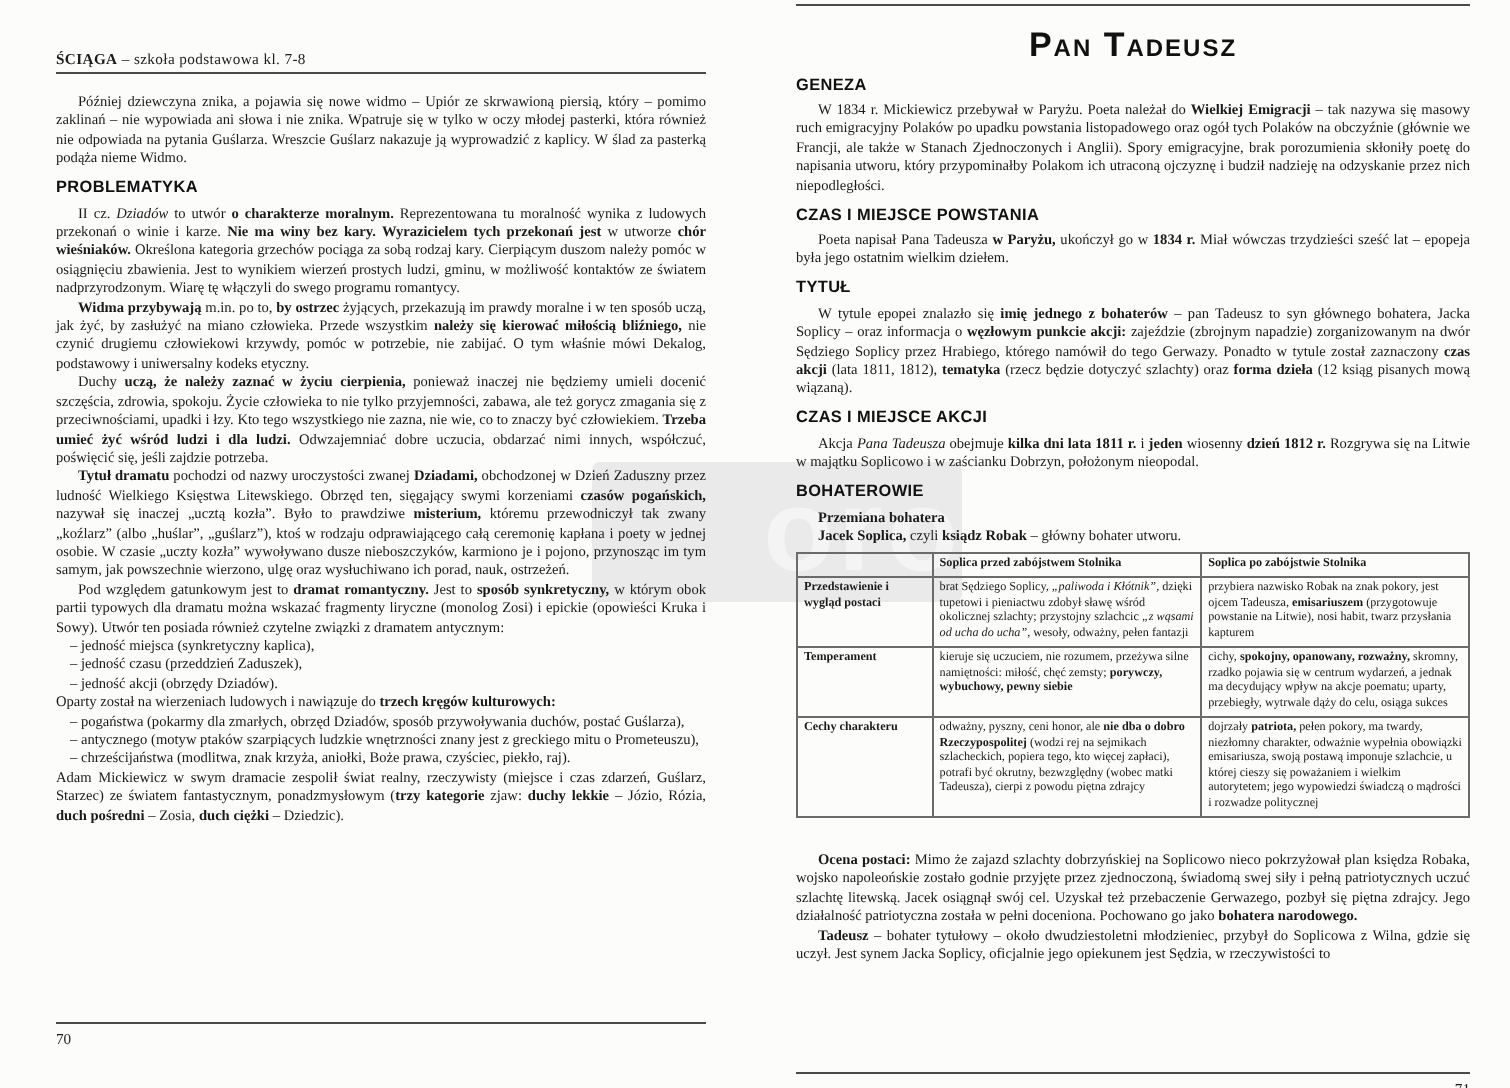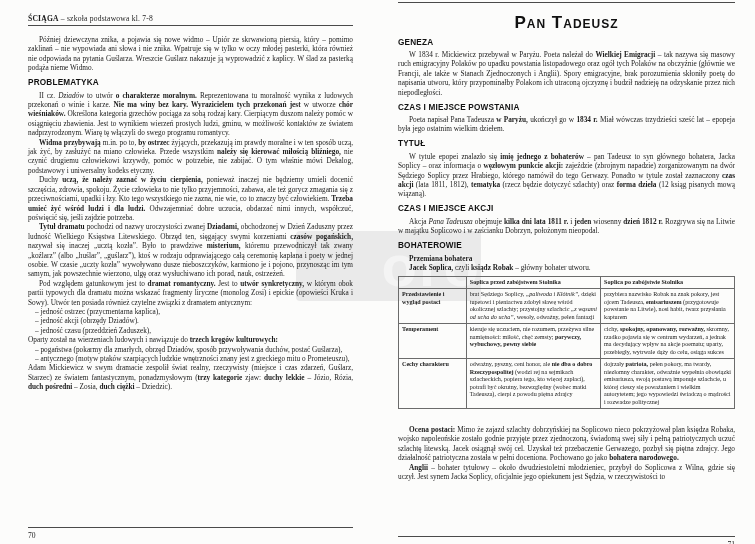--- a/index.html
+++ b/index.html
@@ -23,21 +23,21 @@
   .watermark .ghost{
     font-family:"Liberation Sans", sans-serif;
     font-weight:bold;font-size:58px;color:#f4f4f4;
     letter-spacing:2px;line-height:58px;
   }
   .page{position:absolute;top:0;bottom:0;z-index:1;}
   .page-left{left:28px;width:325px;}
   .page-right{left:398px;width:337px;}
 
   .running-head{
-    padding-top:14px;font-size:7.6px;line-height:9px;color:#1c1c1c;
+    padding-top:25px;font-size:7.6px;line-height:9px;color:#1c1c1c;
     letter-spacing:0.2px;
   }
   .rh-right{text-align:right;}
   .rh-rule{border-bottom:1.2px solid #4a4a4a;margin-top:2px;}
 
   .body-text{margin-top:9px;color:#1a1a1a;}
   p{margin:0;font-size:7.3px;line-height:9.4px;text-align:justify;}
   p.indent{text-indent:11px;}
   p.li{padding-left:15px;text-indent:-8px;text-align:justify;}
   .seg-b{font-weight:bold;}
@@ -65,21 +65,21 @@
   }
   table.char-table th{font-weight:bold;}
   td.rowlabel{font-weight:bold;width:62px;}
   table.char-table td:nth-child(2), table.char-table td:nth-child(3),
   table.char-table th:nth-child(2), table.char-table th:nth-child(3){width:132px;}
   .after-table{margin-top:16px;}
 
   .footer{position:absolute;left:0;right:0;}
   .footer .f-rule{border-bottom:1px solid #4a4a4a;}
   .footer .pagenum{font-size:7.6px;margin-top:2.5px;color:#1c1c1c;}
-  .footer-left{top:511px;margin-top:16px;}
+  .footer-left{top:511px;}
   .footer-right{top:536px;}
   .pagenum-right{text-align:right;}
 </style>
 </head>
 <body>
 
 <div class="spread">
 
   <div class="watermark">
     <span class="ghost">oro</span>
@@ -89,27 +89,28 @@
     <div class="running-head rh-left"><span class="seg-b">ŚCIĄGA</span><span> – szkoła podstawowa kl. 7-8</span></div>
     <div class="rh-rule"></div>
 
     <div class="body-text">
       <p class="indent"><span>Później dziewczyna znika, a pojawia się nowe widmo – Upiór ze skrwawioną piersią, który – pomimo zaklinań – nie wypowiada ani słowa i nie znika. Wpatruje się w tylko w oczy młodej pasterki, która również nie odpowiada na pytania Guślarza. Wreszcie Guślarz nakazuje ją wyprowadzić z kaplicy. W ślad za pasterką podąża nieme Widmo.</span></p>
       <h3>PROBLEMATYKA</h3>
       <p class="indent"><span>II cz. </span><span class="seg-i">Dziadów</span><span> to utwór </span><span class="seg-b">o charakterze moralnym.</span><span> Reprezentowana tu moralność wynika z ludowych przekonań o winie i karze. </span><span class="seg-b">Nie ma winy bez kary. Wyrazicielem tych przekonań jest</span><span> w utworze </span><span class="seg-b">chór wieśniaków.</span><span> Określona kategoria grzechów pociąga za sobą rodzaj kary. Cierpiącym duszom należy pomóc w osiągnięciu zbawienia. Jest to wynikiem wierzeń prostych ludzi, gminu, w możliwość kontaktów ze światem nadprzyrodzonym. Wiarę tę włączyli do swego programu romantycy.</span></p>
       <p class="indent"><span class="seg-b">Widma przybywają</span><span> m.in. po to, </span><span class="seg-b">by ostrzec</span><span> żyjących, przekazują im prawdy moralne i w ten sposób uczą, jak żyć, by zasłużyć na miano człowieka. Przede wszystkim </span><span class="seg-b">należy się kierować miłością bliźniego,</span><span> nie czynić drugiemu człowiekowi krzywdy, pomóc w potrzebie, nie zabijać. O tym właśnie mówi Dekalog, podstawowy i uniwersalny kodeks etyczny.</span></p>
       <p class="indent"><span>Duchy </span><span class="seg-b">uczą, że należy zaznać w życiu cierpienia,</span><span> ponieważ inaczej nie będziemy umieli docenić szczęścia, zdrowia, spokoju. Życie człowieka to nie tylko przyjemności, zabawa, ale też gorycz zmagania się z przeciwnościami, upadki i łzy. Kto tego wszystkiego nie zazna, nie wie, co to znaczy być człowiekiem. </span><span class="seg-b">Trzeba umieć żyć wśród ludzi i dla ludzi.</span><span> Odwzajemniać dobre uczucia, obdarzać nimi innych, współczuć, poświęcić się, jeśli zajdzie potrzeba.</span></p>
       <p class="indent"><span class="seg-b">Tytuł dramatu</span><span> pochodzi od nazwy uroczystości zwanej </span><span class="seg-b">Dziadami,</span><span> obchodzonej w Dzień Zaduszny przez ludność Wielkiego Księstwa Litewskiego. Obrzęd ten, sięgający swymi korzeniami </span><span class="seg-b">czasów pogańskich,</span><span> nazywał się inaczej „ucztą kozła”. Było to prawdziwe </span><span class="seg-b">misterium,</span><span> któremu przewodniczył tak zwany „koźlarz” (albo „huślar”, „guślarz”), ktoś w rodzaju odprawiającego całą ceremonię kapłana i poety w jednej osobie. W czasie „uczty kozła” wywoływano dusze nieboszczyków, karmiono je i pojono, przynosząc im tym samym, jak powszechnie wierzono, ulgę oraz wysłuchiwano ich porad, nauk, ostrzeżeń.</span></p>
-      <p class="indent"><span>Pod względem gatunkowym jest to </span><span class="seg-b">dramat romantyczny.</span><span> Jest to </span><span class="seg-b">utwór synkretyczny,</span><span> w którym obok partii typowych dla dramatu można wskazać fragmenty liryczne (monolog Zosi) i epickie (opowieści Kruka i Sowy). Utwór ten posiada również czytelne związki z dramatem antycznym:</span></p>
-      <p class="li">– jedność ostrzec (przycmentarna kaplica),</p>
+      <p class="indent"><span>Pod względem gatunkowym jest to </span><span class="seg-b">dramat romantyczny.</span><span> Jest to </span><span class="seg-b">sposób synkretyczny,</span><span> w którym obok partii typowych dla dramatu można wskazać fragmenty liryczne (monolog Zosi) i epickie (opowieści Kruka i Sowy). Utwór ten posiada również czytelne związki z dramatem antycznym:</span></p>
+      <p class="li">– jedność miejsca (synkretyczny kaplica),</p>
+      <p class="li">– jedność czasu (przeddzień Zaduszek),</p>
       <p class="li">– jedność akcji (obrzędy Dziadów).</p>
-      <p class="li">– jedność czasu (przeddzień Zaduszek),</p>
       <p><span>Oparty został na wierzeniach ludowych i nawiązuje do </span><span class="seg-b">trzech kręgów kulturowych:</span></p>
       <p class="li">– pogaństwa (pokarmy dla zmarłych, obrzęd Dziadów, sposób przywoływania duchów, postać Guślarza),</p>
       <p class="li">– antycznego (motyw ptaków szarpiących ludzkie wnętrzności znany jest z greckiego mitu o Prometeuszu),</p>
+      <p class="li">– chrześcijaństwa (modlitwa, znak krzyża, aniołki, Boże prawa, czyściec, piekło, raj).</p>
       <p><span>Adam Mickiewicz w swym dramacie zespolił świat realny, rzeczywisty (miejsce i czas zdarzeń, Guślarz, Starzec) ze światem fantastycznym, ponadzmysłowym (</span><span class="seg-b">trzy kategorie</span><span> zjaw: </span><span class="seg-b">duchy lekkie</span><span> – Józio, Rózia, </span><span class="seg-b">duch pośredni</span><span> – Zosia, </span><span class="seg-b">duch ciężki</span><span> – Dziedzic).</span></p>
     </div>
 
     <div class="footer footer-left">
       <div class="f-rule"></div>
       <div class="pagenum">70</div>
     </div>
   </div>
 
   <div class="page page-right">
@@ -155,21 +156,21 @@
           </tr>
           <tr>
             <td class="rowlabel">Cechy charakteru</td>
             <td><span>odważny, pyszny, ceni honor, ale </span><span class="seg-b">nie dba o dobro Rzeczypospolitej</span><span> (wodzi rej na sejmikach szlacheckich, popiera tego, kto więcej zapłaci), potrafi być okrutny, bezwzględny (wobec matki Tadeusza), cierpi z powodu piętna zdrajcy</span></td>
             <td><span>dojrzały </span><span class="seg-b">patriota,</span><span> pełen pokory, ma twardy, niezłomny charakter, odważnie wypełnia obowiązki emisariusza, swoją postawą imponuje szlachcie, u której cieszy się poważaniem i wielkim autorytetem; jego wypowiedzi świadczą o mądrości i rozwadze politycznej</span></td>
           </tr>
         </tbody>
       </table>
 
       <p class="indent after-table"><span class="seg-b">Ocena postaci:</span><span> Mimo że zajazd szlachty dobrzyńskiej na Soplicowo nieco pokrzyżował plan księdza Robaka, wojsko napoleońskie zostało godnie przyjęte przez zjednoczoną, świadomą swej siły i pełną patriotycznych uczuć szlachtę litewską. Jacek osiągnął swój cel. Uzyskał też przebaczenie Gerwazego, pozbył się piętna zdrajcy. Jego działalność patriotyczna została w pełni doceniona. Pochowano go jako </span><span class="seg-b">bohatera narodowego.</span></p>
-      <p class="indent"><span class="seg-b">Anglii</span><span> – bohater tytułowy – około dwudziestoletni młodzieniec, przybył do Soplicowa z Wilna, gdzie się uczył. Jest synem Jacka Soplicy, oficjalnie jego opiekunem jest Sędzia, w rzeczywistości to</span></p>
+      <p class="indent"><span class="seg-b">Tadeusz</span><span> – bohater tytułowy – około dwudziestoletni młodzieniec, przybył do Soplicowa z Wilna, gdzie się uczył. Jest synem Jacka Soplicy, oficjalnie jego opiekunem jest Sędzia, w rzeczywistości to</span></p>
     </div>
 
     <div class="footer footer-right">
       <div class="f-rule"></div>
       <div class="pagenum pagenum-right">71</div>
     </div>
   </div>
 </div>
 
 </body></html>

